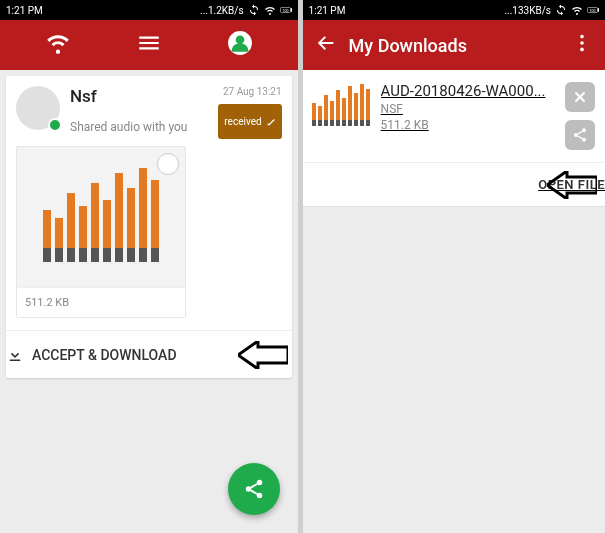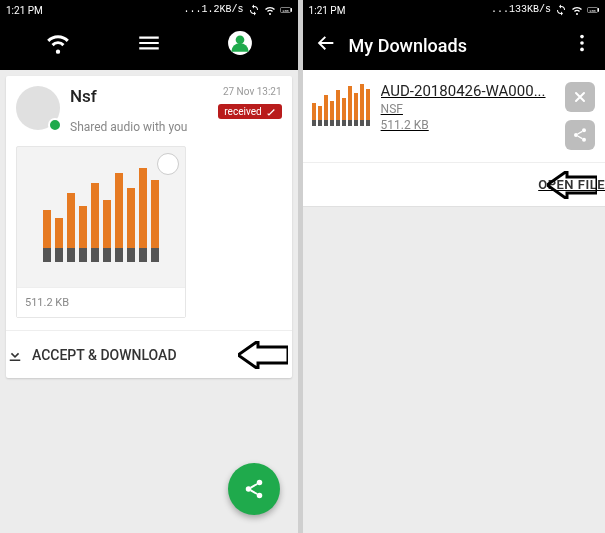--- a/index.html
+++ b/index.html
@@ -1,36 +1,36 @@
 <!DOCTYPE html>
 <html><head>
 <meta charset="utf-8">
 <style>
   * { box-sizing: border-box; margin: 0; padding: 0; }
   body { font-family: Roboto, Arial, sans-serif; background: #fff; }
   .stage { width: 605px; height: 533px; display: flex; background: #d0d0d0; }
   .phone { width: 316px; height: 533px; background: #ececec; display: flex; flex-direction: column; position: relative; }
   .phone.left { border-right: 5px solid #cfcfcf; }
   .statusbar { height: 20px; background: #000; color: #fff; font-size: 10px; display: flex; align-items: center; padding: 0 6px; justify-content: space-between; }
-  .statusbar .right { display: flex; gap: 4px; align-items: flex-start; font-family: Liberation Mono, monospace; }
+  .statusbar .right { display: flex; gap: 4px; align-items: flex-end; }
   .statusbar svg { width: 12px; height: 12px; }
-  .appbar { height: 50px; background: #000000; display: flex; align-items: center; padding: 0 12px; gap: 12px; color: #fff; }
+  .appbar { height: 50px; background: #b91c1c; display: flex; align-items: center; padding: 0 12px; gap: 12px; color: #fff; }
   .appbar .spacer { flex: 1; }
   .appbar .title { font-size: 18px; font-weight: 500; }
   .tabs { display: flex; align-items: center; justify-content: space-around; width: 100%; }
   .tab-ind { position: absolute; left: 101px; top: 66px; width: 98px; height: 4px; background: #fff; }
   .body-left { flex: 1; padding: 6px; overflow: hidden; position: relative; }
   .card { background: #fff; border-radius: 2px; box-shadow: 0 1px 2px rgba(0,0,0,.15); padding: 10px 10px 0 10px; }
   .post-head { display: flex; gap: 10px; position: relative; }
   .avatar { width: 44px; height: 44px; border-radius: 50%; background: #e0e0e0; position: relative; }
   .avatar .dot { position: absolute; right: -2px; bottom: -2px; width: 14px; height: 14px; border-radius: 50%; background: #1faa4c; border: 2px solid #fff; }
   .post-head .name { font-size: 17px; color: #222; font-weight: 500; }
   .post-head .sub { font-size: 12px; color: #888; margin-top: 14px; }
   .post-head .ts { position: absolute; top: 0; right: 0; font-size: 10px; color: #999; }
-  .badge { position: absolute; top: 18px; right: 0; background: #b91c1c; color: #fff; font-size: 10px; padding: 2px 6px; border-radius: 3px; display: flex; gap: 4px; align-items: center; }
+  .badge { position: absolute; top: 18px; right: 0; background: #a16207; color: #fff; font-size: 10px; padding: 12px 6px; border-radius: 3px; display: flex; gap: 4px; align-items: center; }
   .attachment { margin-top: 12px; background: #f3f3f3; border: 1px solid #e6e6e6; border-radius: 2px; width: 170px; }
   .att-thumb { height: 140px; position: relative; display: flex; align-items: center; justify-content: center; }
   .att-thumb .radio { position: absolute; top: 6px; right: 6px; width: 22px; height: 22px; border-radius: 50%; background: #fff; border: 1px solid #ccc; }
   .bars { display: flex; align-items: flex-end; gap: 4px; height: 90px; }
   .bars .b { width: 8px; display: flex; flex-direction: column; align-items: center; }
   .bars .b .top { width: 8px; background: #e67a22; }
   .bars .b .bot { width: 8px; background: #555; }
   .att-meta { background: #fff; padding: 6px 8px 8px; border-top: 1px solid #eee; }
   .att-meta .fn { font-size: 12px; color: #222; white-space: nowrap; overflow: hidden; text-overflow: ellipsis; }
   .att-meta .fs { font-size: 11px; color: #888; margin-top: 2px; }
@@ -106,21 +106,21 @@
     <div class="body-left">
       <div class="card">
         <div class="post-head">
           <div class="avatar">
               <div class="dot"></div>
             </div>
           <div>
             <div class="name">Nsf</div>
             <div class="sub">Shared audio with you</div>
           </div>
-          <div class="ts">27 Nov 13:21</div>
+          <div class="ts">27 Aug 13:21</div>
           <div class="badge">
             <span>received</span>
             <svg width="10" height="10" viewBox="0 0 24 24" fill="#fff">
                 <path d="M3 17l4 4L21 7l-2-2L7 17l-2-2z"></path>
               </svg>
           </div>
         </div>
 
         <div class="attachment">
           <div class="att-thumb">

